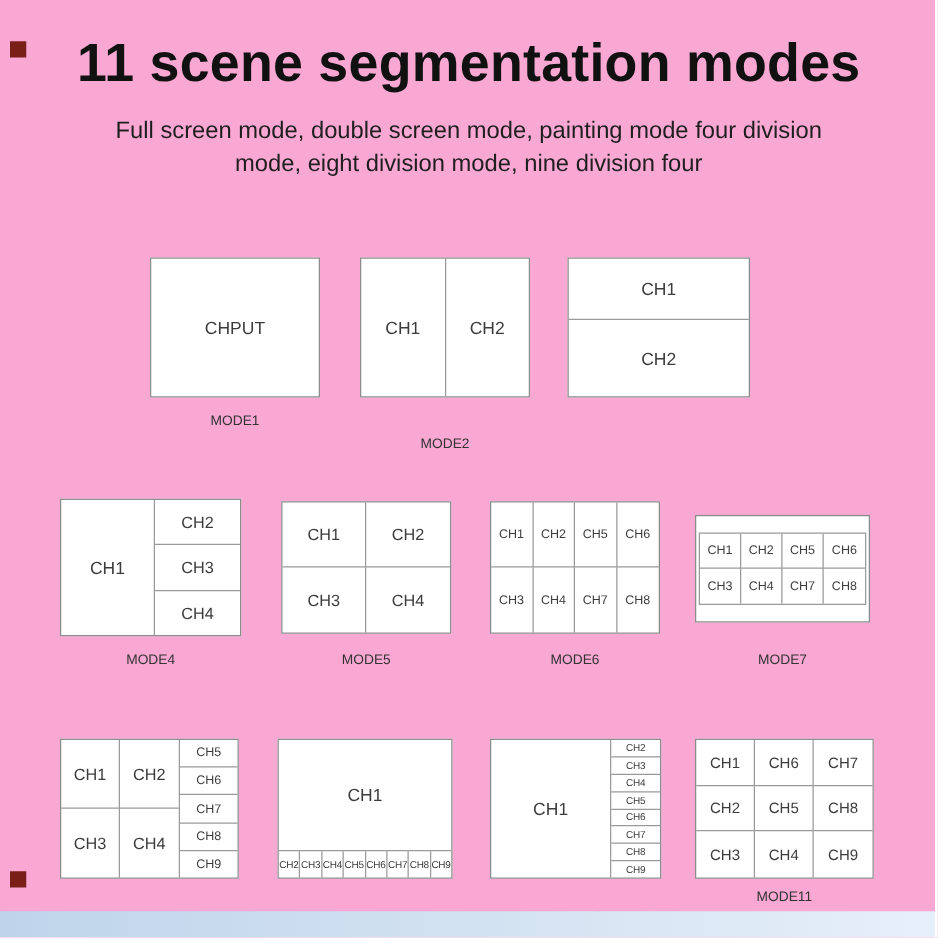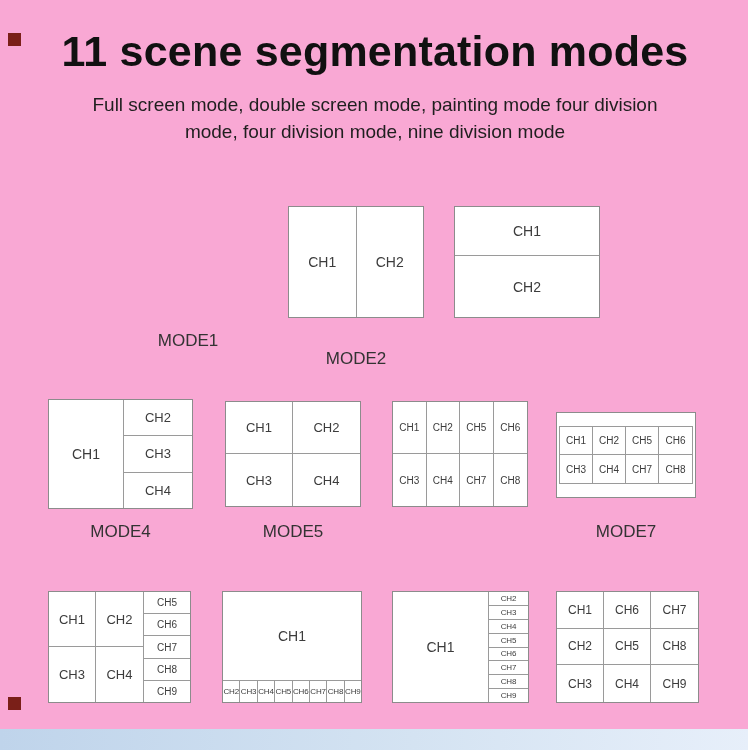--- a/index.html
+++ b/index.html
@@ -15,21 +15,21 @@
     position:absolute; top:91px; left:0; width:750px;
     text-align:center; font-size:19px; color:#1f1f1f; line-height:27px;
   }
   .corner-mark { position:absolute; width:13px; height:13px; background:#7a1f18; }
   .bottom-bar {
     position:absolute; left:0; bottom:0; width:750px; height:21px;
     background:linear-gradient(90deg,#bfd4eb 0%, #d4e3f2 55%, #e7effa 100%);
   }
 
   .mode-box { position:absolute; border:1px solid #8c8c8c; background:#fff; }
-  .mode-label { position:absolute; text-align:center; font-size:17px; color:#333; }
+  .mode-label { position:absolute; text-align:center; font-size:11px; color:#333; }
   .cell {
     display:flex; align-items:center; justify-content:center;
     color:#3c3c3c; font-size:13px; overflow:hidden; white-space:nowrap;
   }
   .br { border-right:1px solid #9a9a9a; }
   .bb { border-bottom:1px solid #9a9a9a; }
   .f14 { font-size:14px; }
   .f12 { font-size:12px; }
   .f10 { font-size:10px; }
   .f8  { font-size:8px; letter-spacing:-0.2px; }
@@ -43,23 +43,26 @@
 <body>
 
 <div class="canvas">
 
   <div class="corner-mark" style="left:8px; top:33px;"></div>
   <div class="corner-mark" style="left:8px; top:697px;"></div>
 
   <div class="title">11 scene segmentation modes</div>
   <div class="subtitle">
     <div>Full screen mode, double screen mode, painting mode four division</div>
-    <div>mode, four division mode, nine division mode</div>
+    <div>mode, eight division mode, nine division four</div>
   </div>
 
+  <div class="mode-box" style="left:120px; top:206px; width:136px; height:112px;">
+    <div class="cell f14" style="width:100%; height:100%;">CHPUT</div>
+  </div>
   <div class="mode-label" style="left:120px; top:331px; width:136px;">MODE1</div>
 
   <div class="mode-box row" style="left:288px; top:206px; width:136px; height:112px;">
     <div class="cell br f14" style="flex:1;">CH1</div>
     <div class="cell f14" style="flex:1;">CH2</div>
   </div>
   <div class="mode-label" style="left:288px; top:349px; width:136px;">MODE2</div>
 
   <div class="mode-box col" style="left:454px; top:206px; width:146px; height:112px;">
     <div class="cell bb f14" style="height:49px;">CH1</div>
@@ -87,20 +90,21 @@
   <div class="mode-box g24" style="left:392px; top:401px; width:136px; height:106px;">
     <div class="cell br bb f10">CH1</div>
     <div class="cell br bb f10">CH2</div>
     <div class="cell br bb f10">CH5</div>
     <div class="cell bb f10">CH6</div>
     <div class="cell br f10">CH3</div>
     <div class="cell br f10">CH4</div>
     <div class="cell br f10">CH7</div>
     <div class="cell f10">CH8</div>
   </div>
+  <div class="mode-label" style="left:392px; top:522px; width:136px;">MODE6</div>
 
   <div class="mode-box" style="left:556px; top:412px; width:140px; height:86px;">
     <div class="g24" style="position:absolute; left:2px; right:2px; top:13px; height:58px; border:1px solid #9a9a9a;">
       <div class="cell br bb f10">CH1</div>
       <div class="cell br bb f10">CH2</div>
       <div class="cell br bb f10">CH5</div>
       <div class="cell bb f10">CH6</div>
       <div class="cell br f10">CH3</div>
       <div class="cell br f10">CH4</div>
       <div class="cell br f10">CH7</div>
@@ -158,15 +162,16 @@
     <div class="cell br bb f12">CH1</div>
     <div class="cell br bb f12">CH6</div>
     <div class="cell bb f12">CH7</div>
     <div class="cell br bb f12">CH2</div>
     <div class="cell br bb f12">CH5</div>
     <div class="cell bb f12">CH8</div>
     <div class="cell br f12">CH3</div>
     <div class="cell br f12">CH4</div>
     <div class="cell f12">CH9</div>
   </div>
+  <div class="mode-label" style="left:556px; top:712px; width:143px;">MODE11</div>
 
   <div class="bottom-bar"></div>
 </div>
 
 </body></html>

